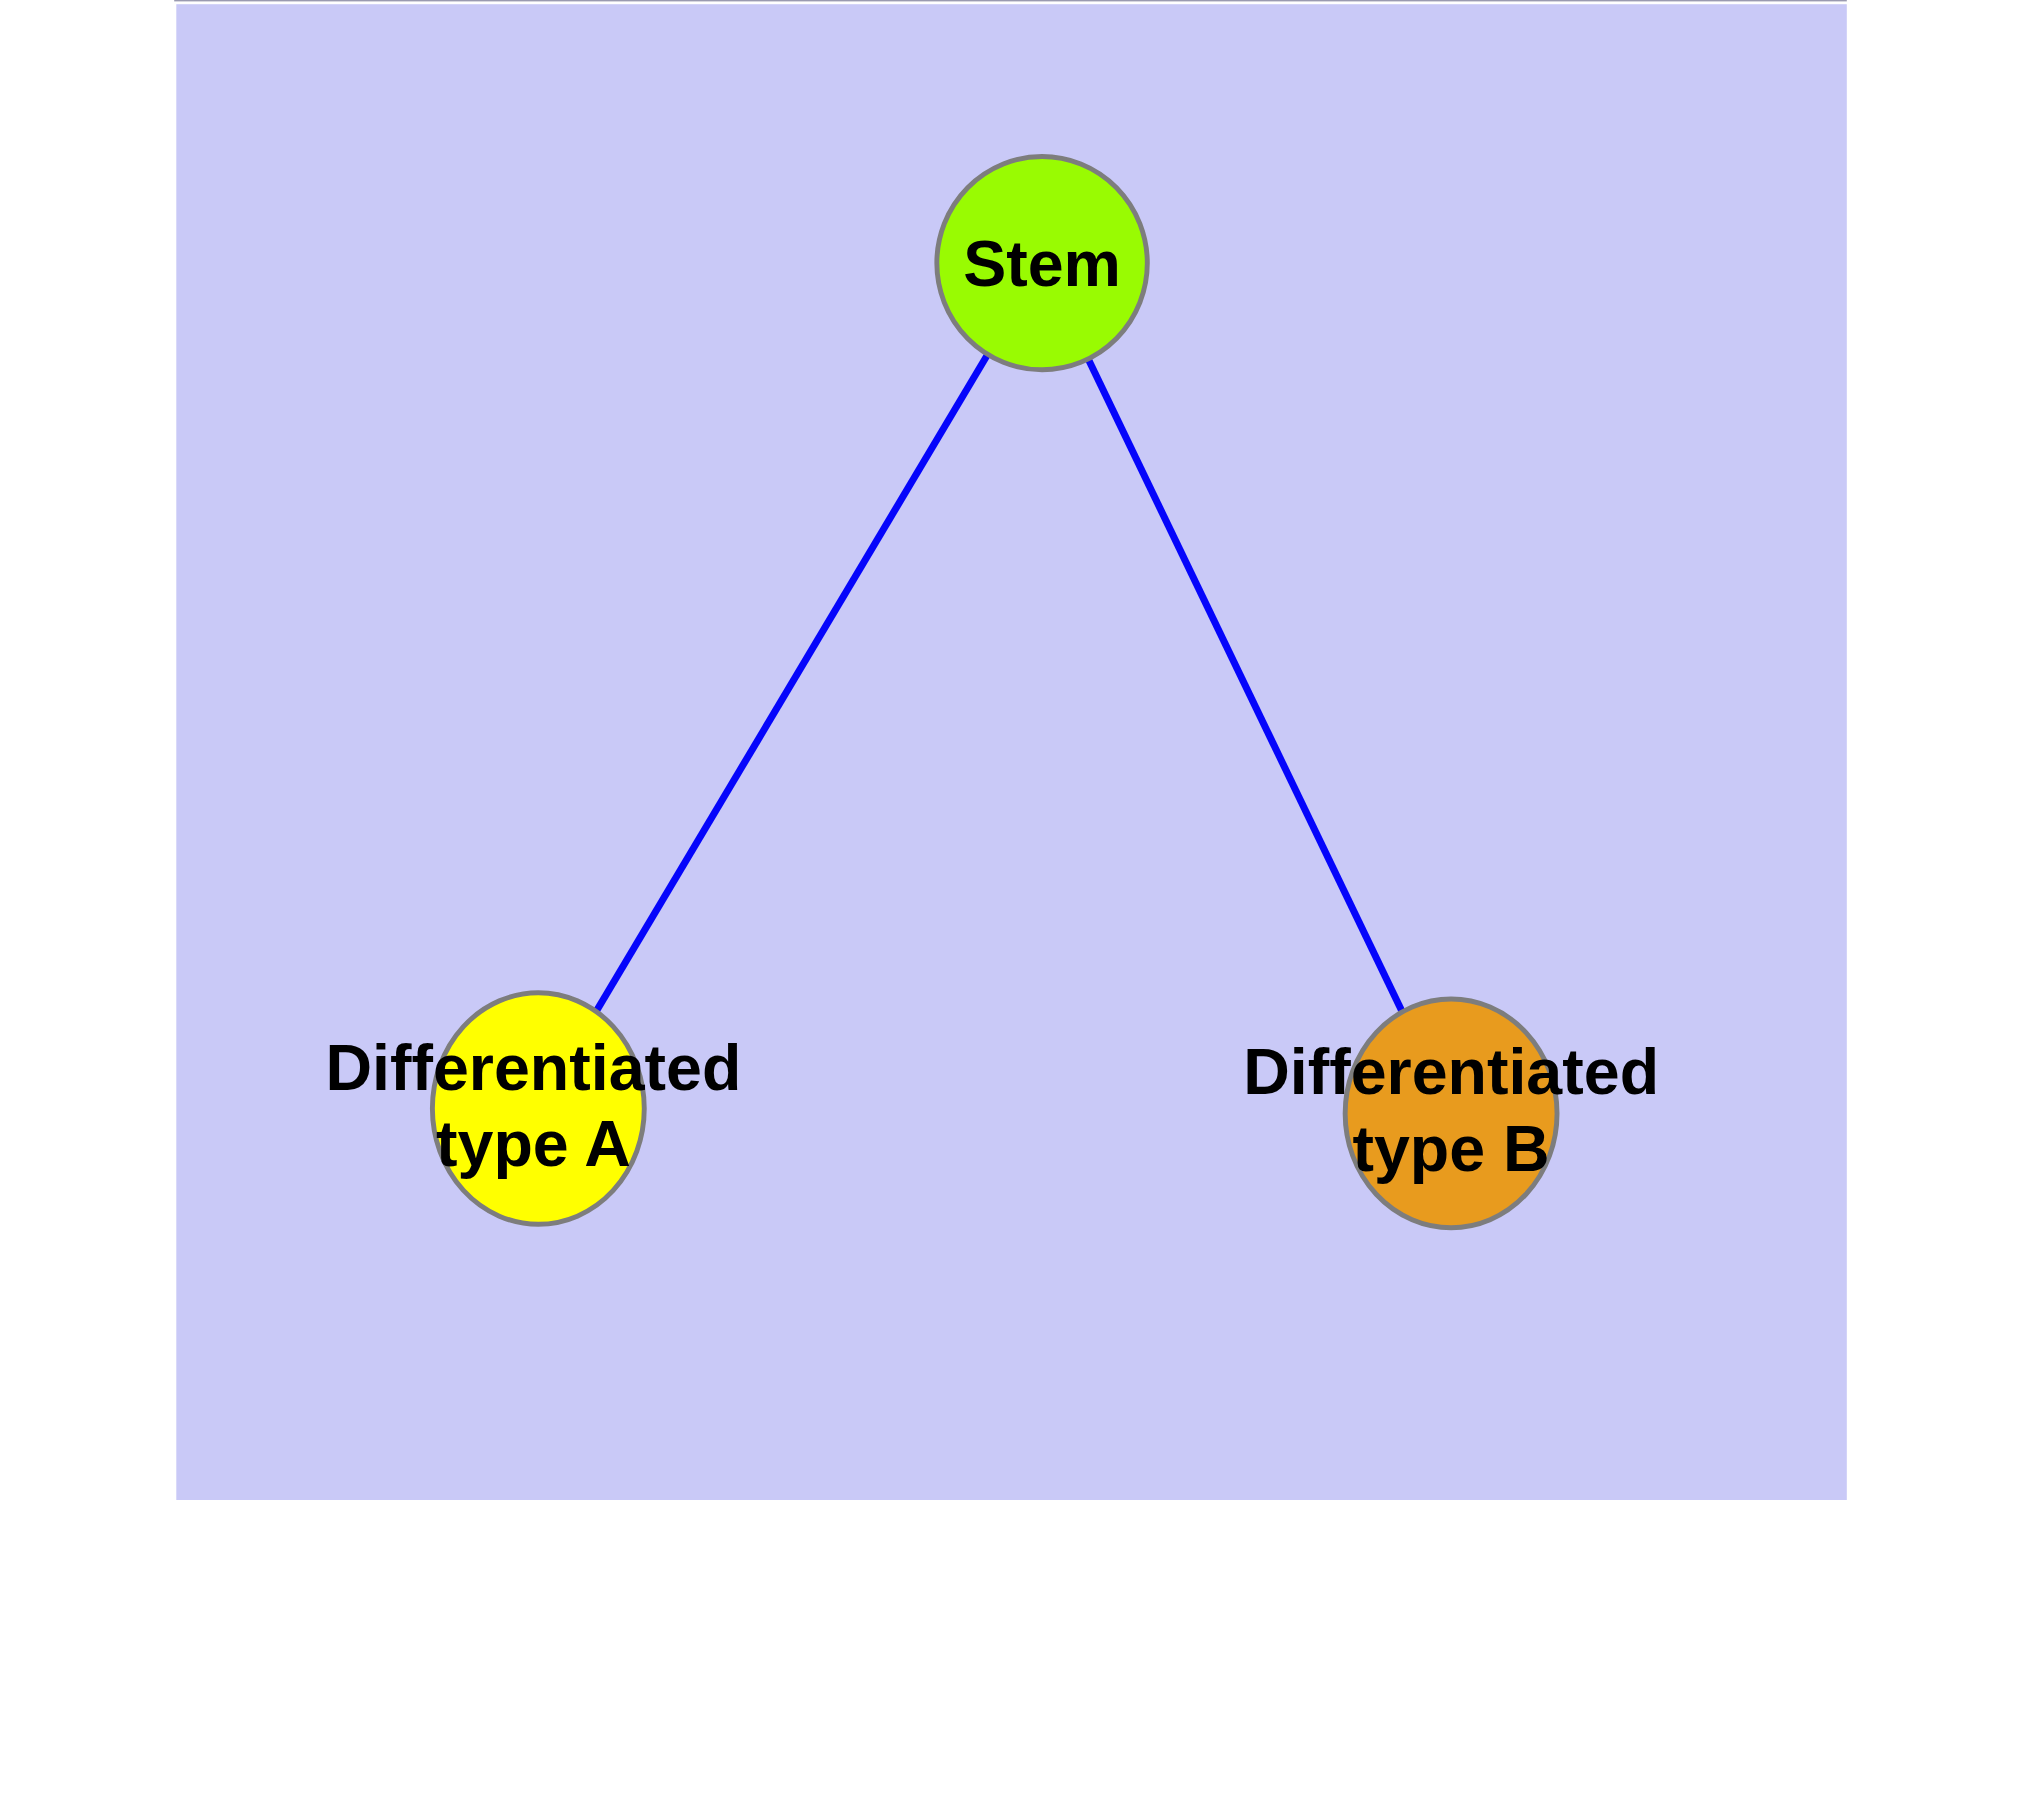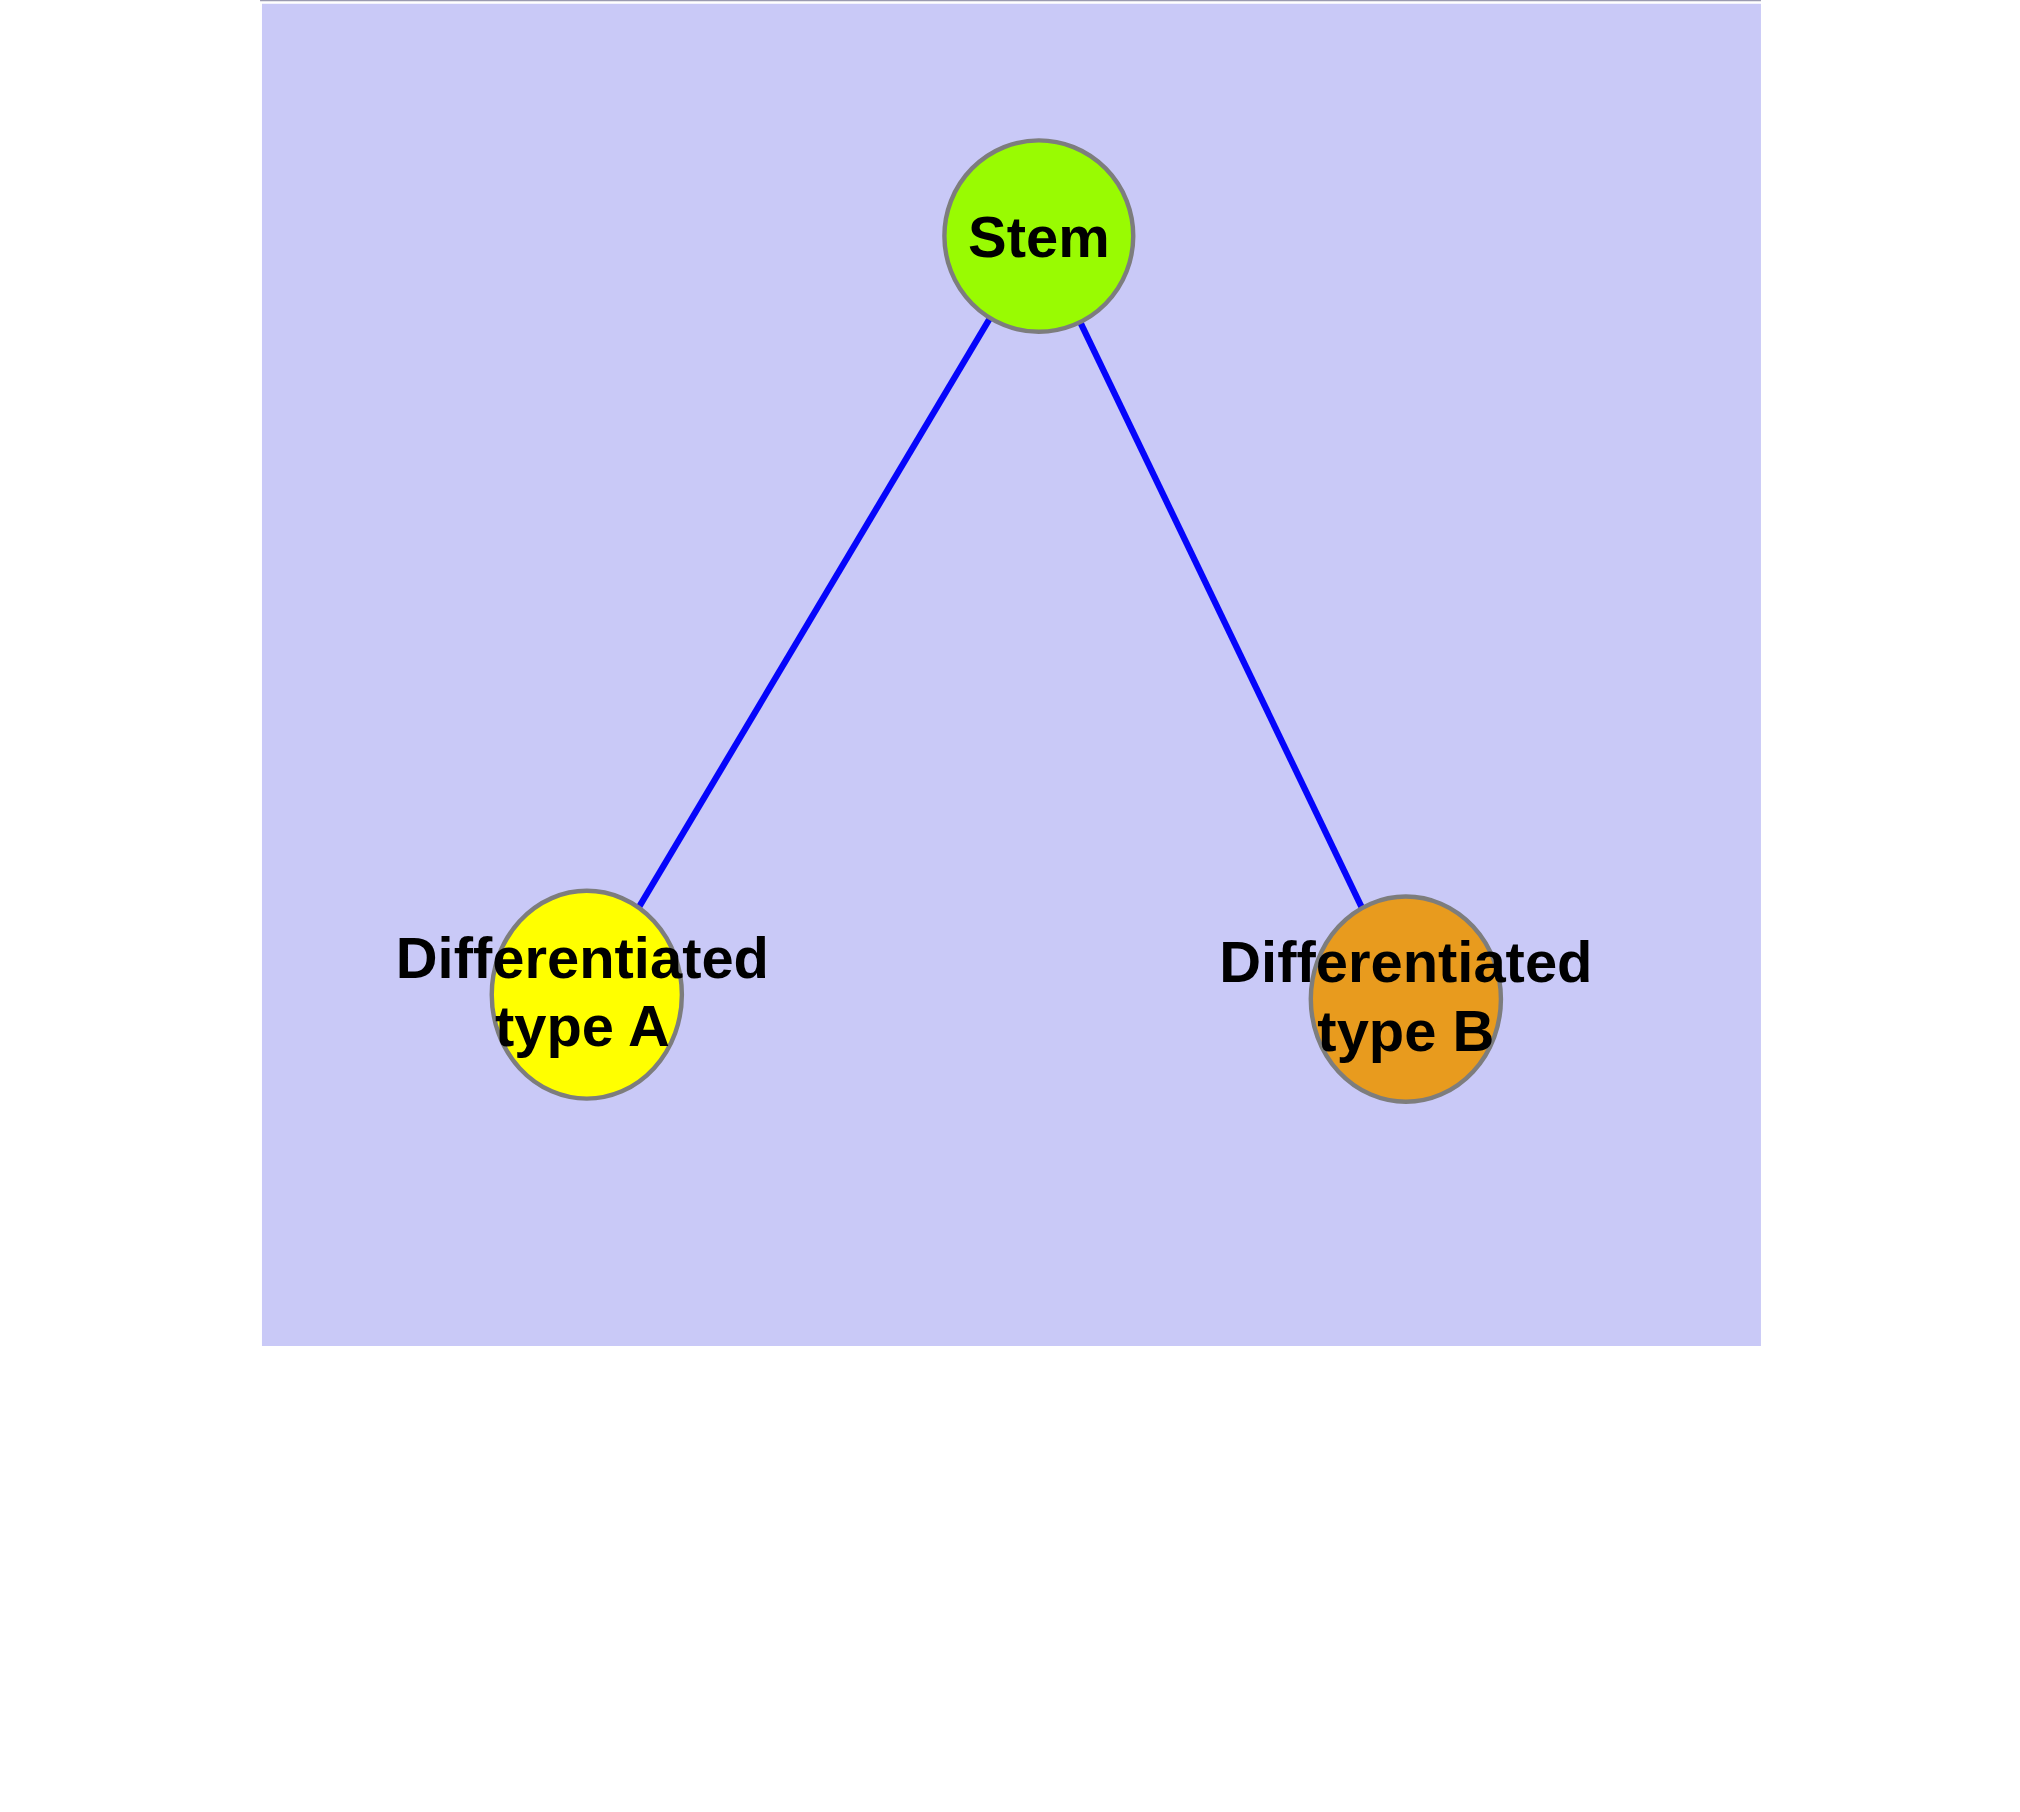--- a/index.html
+++ b/index.html
@@ -2,21 +2,21 @@
 <html style="font-size:13.6px"><head>
 <meta charset="utf-8">
 <style>
   html, body {
     margin: 0;
     padding: 0;
     background: #ffffff;
   }
   .diagram-wrap {
     width: 2021px;
-    height: 1346px;
+    height: 1500px;
     position: relative;
     font-family: "Liberation Sans", sans-serif;
   }
   svg {
     display: block;
     width: 100%;
     height: 100%;
   }
   .node-label {
     font-family: "Liberation Sans", "DejaVu Sans", sans-serif;

